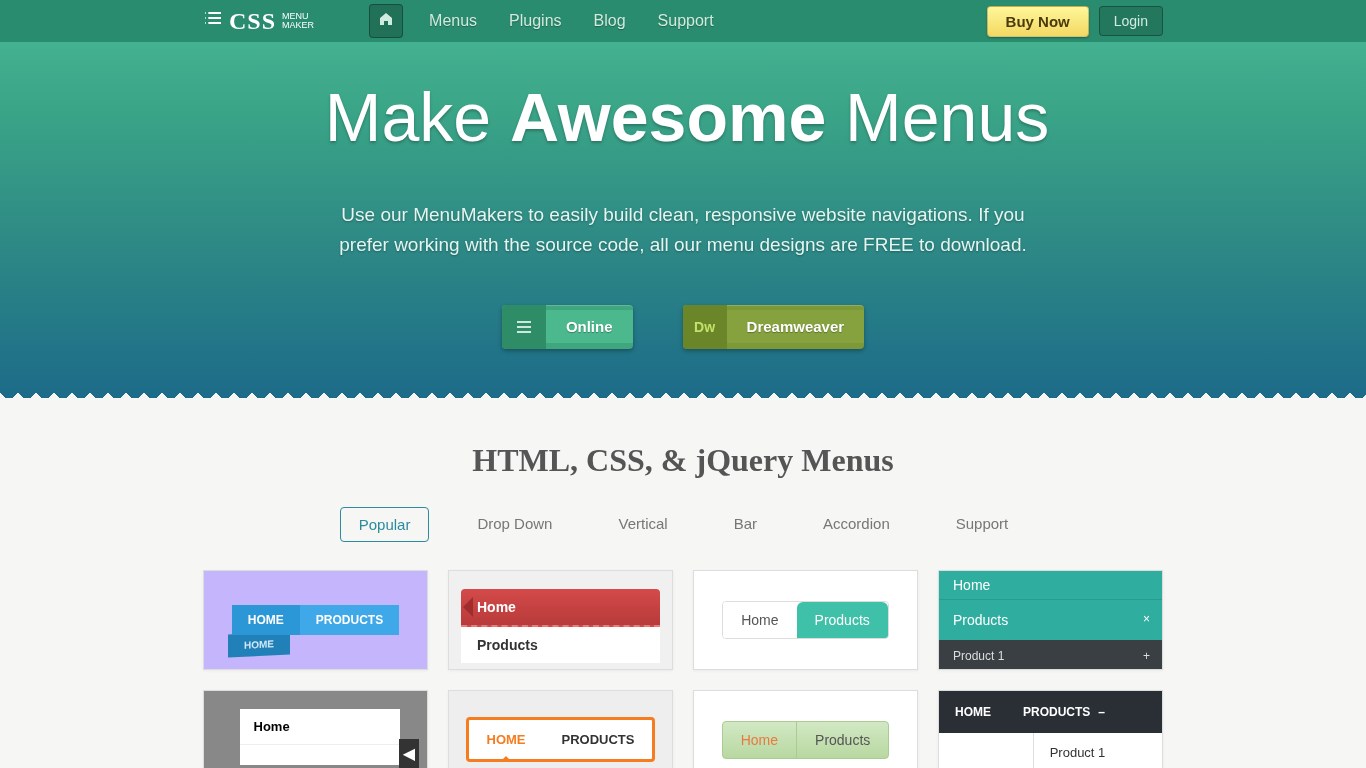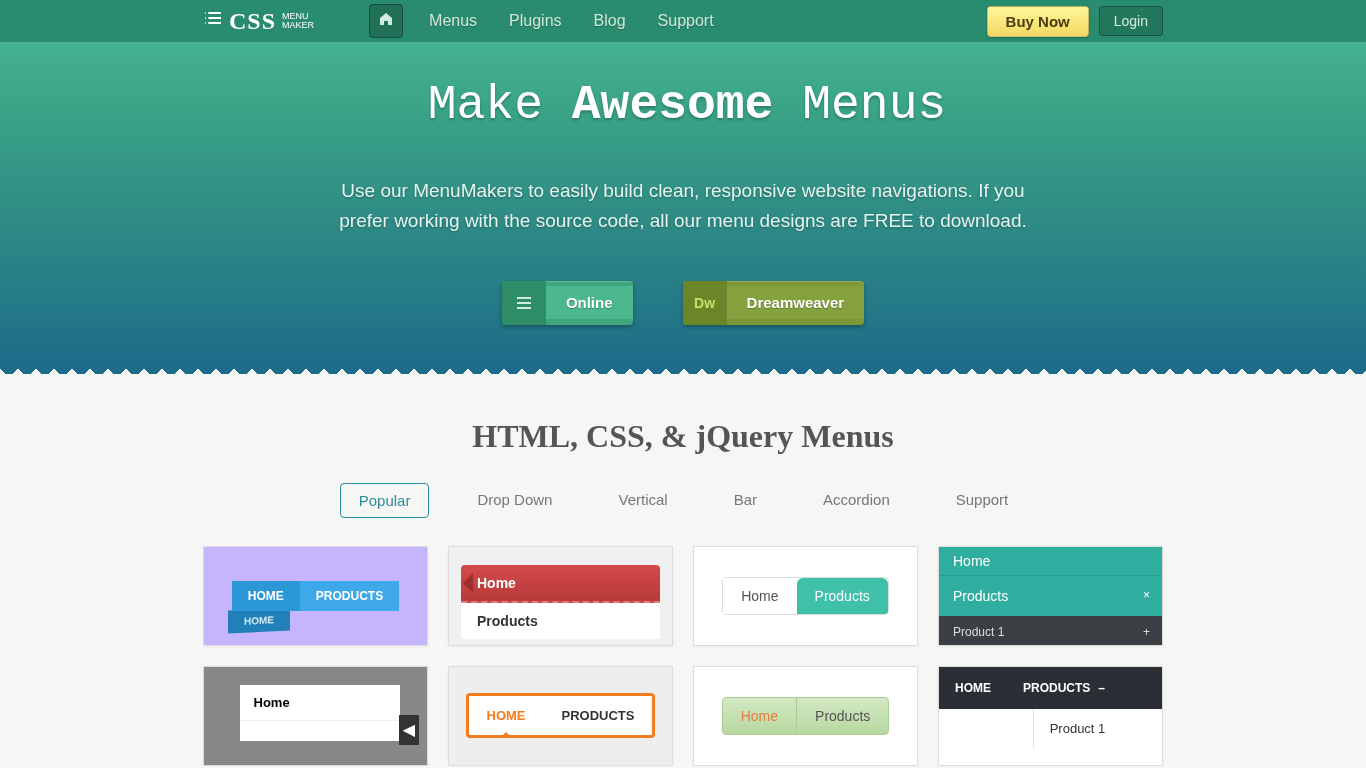--- a/index.html
+++ b/index.html
@@ -14,21 +14,21 @@
     
     .main-nav { display: flex; align-items: center; margin-left: 55px; gap: 0; }
     .nav-home { background: rgba(0,0,0,0.2); border: 1px solid rgba(0,0,0,0.3); border-radius: 4px; width: 34px; height: 34px; display: flex; align-items: center; justify-content: center; margin-right: 10px; }
     .nav-link { color: #d0ebe0; font-size: 16px; padding: 8px 16px; cursor: pointer; text-shadow: 0 1px 1px rgba(0,0,0,0.3); }
     
     .header-right { position: absolute; right: 0; display: flex; gap: 10px; align-items: center; }
     .buy-btn { background: linear-gradient(#fef79a, #f3d862); color: #4a3a0c; font-weight: bold; padding: 6px 18px; border-radius: 4px; border: 1px solid rgba(0,0,0,0.2); box-shadow: 0 1px 2px rgba(0,0,0,0.3); cursor: pointer; font-size: 15px; margin-left: 48px; }
     .login-btn { background: rgba(0,0,0,0.15); color: #d0ebe0; padding: 6px 14px; border-radius: 4px; border: 1px solid rgba(0,0,0,0.3); cursor: pointer; font-size: 14px; }
     
     .hero { background: linear-gradient(180deg, #44b190 0%, #3aa487 20%, #2e8a85 55%, #1c6b89 100%); text-align: center; padding: 36px 0 50px; position: relative; }
-    .hero h1 { font-family: Liberation Mono, monospace; font-size: 48px; color: #fff; font-weight: normal; text-shadow: 0 2px 3px rgba(0,0,0,0.25); padding-left: 8px; }
+    .hero h1 { font-family: Liberation Sans, sans-serif; font-size: 68px; color: #fff; font-weight: normal; text-shadow: 0 2px 3px rgba(0,0,0,0.25); padding-left: 8px; }
     .hero h1 .bold { font-weight: 900; }
     .hero .subtitle { color: #e5f5f0; font-size: 19px; max-width: 700px; margin: 44px auto 16px; line-height: 1.6; text-shadow: 0 1px 2px rgba(0,0,0,0.3); }
     .hero-buttons { display: flex; gap: 50px; justify-content: center; margin-top: 44px; }
     .hero-btn { display: flex; align-items: center; border-radius: 4px; overflow: hidden; box-shadow: 0 2px 4px rgba(0,0,0,0.3), inset 0 1px 0 rgba(255,255,255,0.2); cursor: pointer; height: 44px; }
     .hero-btn-icon { width: 44px; height: 44px; display: flex; align-items: center; justify-content: center; }
     .hero-btn-label { padding: 8px 20px; color: #fff; font-weight: bold; font-size: 15px; text-shadow: 0 1px 1px rgba(0,0,0,0.3); }
     .btn-online { background: #3fa67e; }
     .btn-online .hero-btn-icon { background: #2e8c66; }
     .btn-online .hero-btn-label { background: #4bb88d; }
     .btn-dw { background: #7c9837; }

